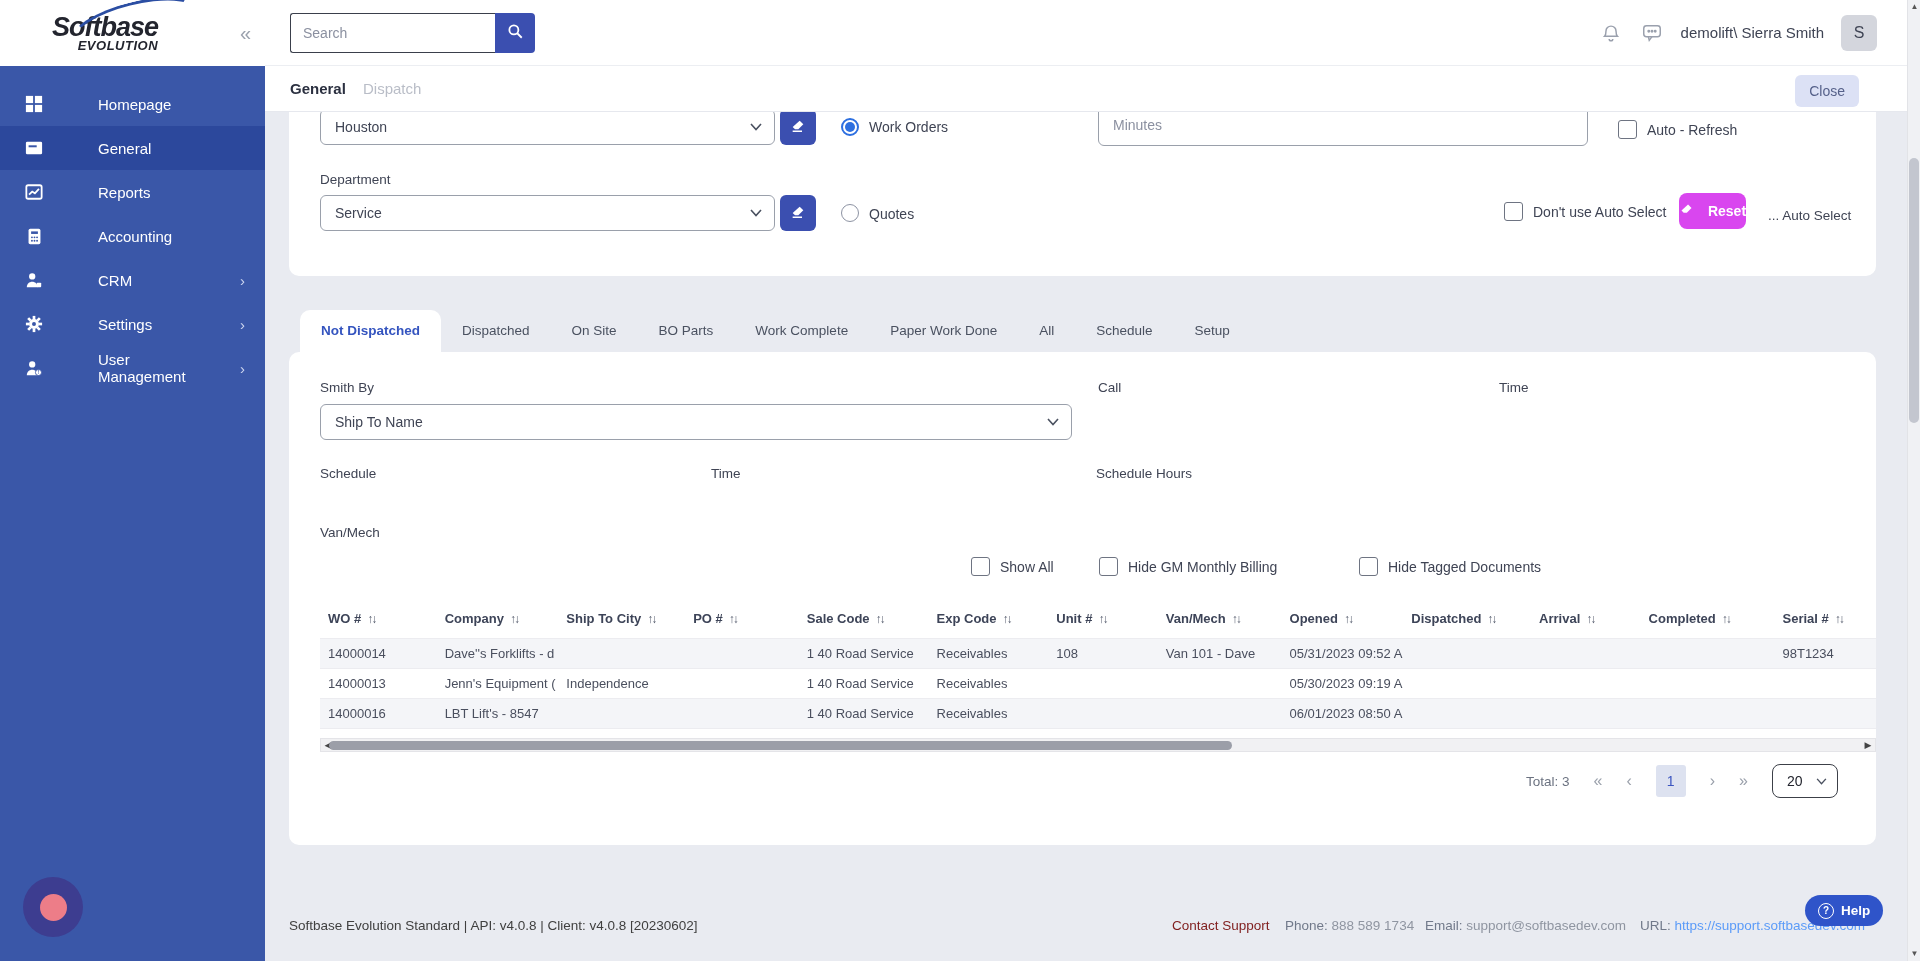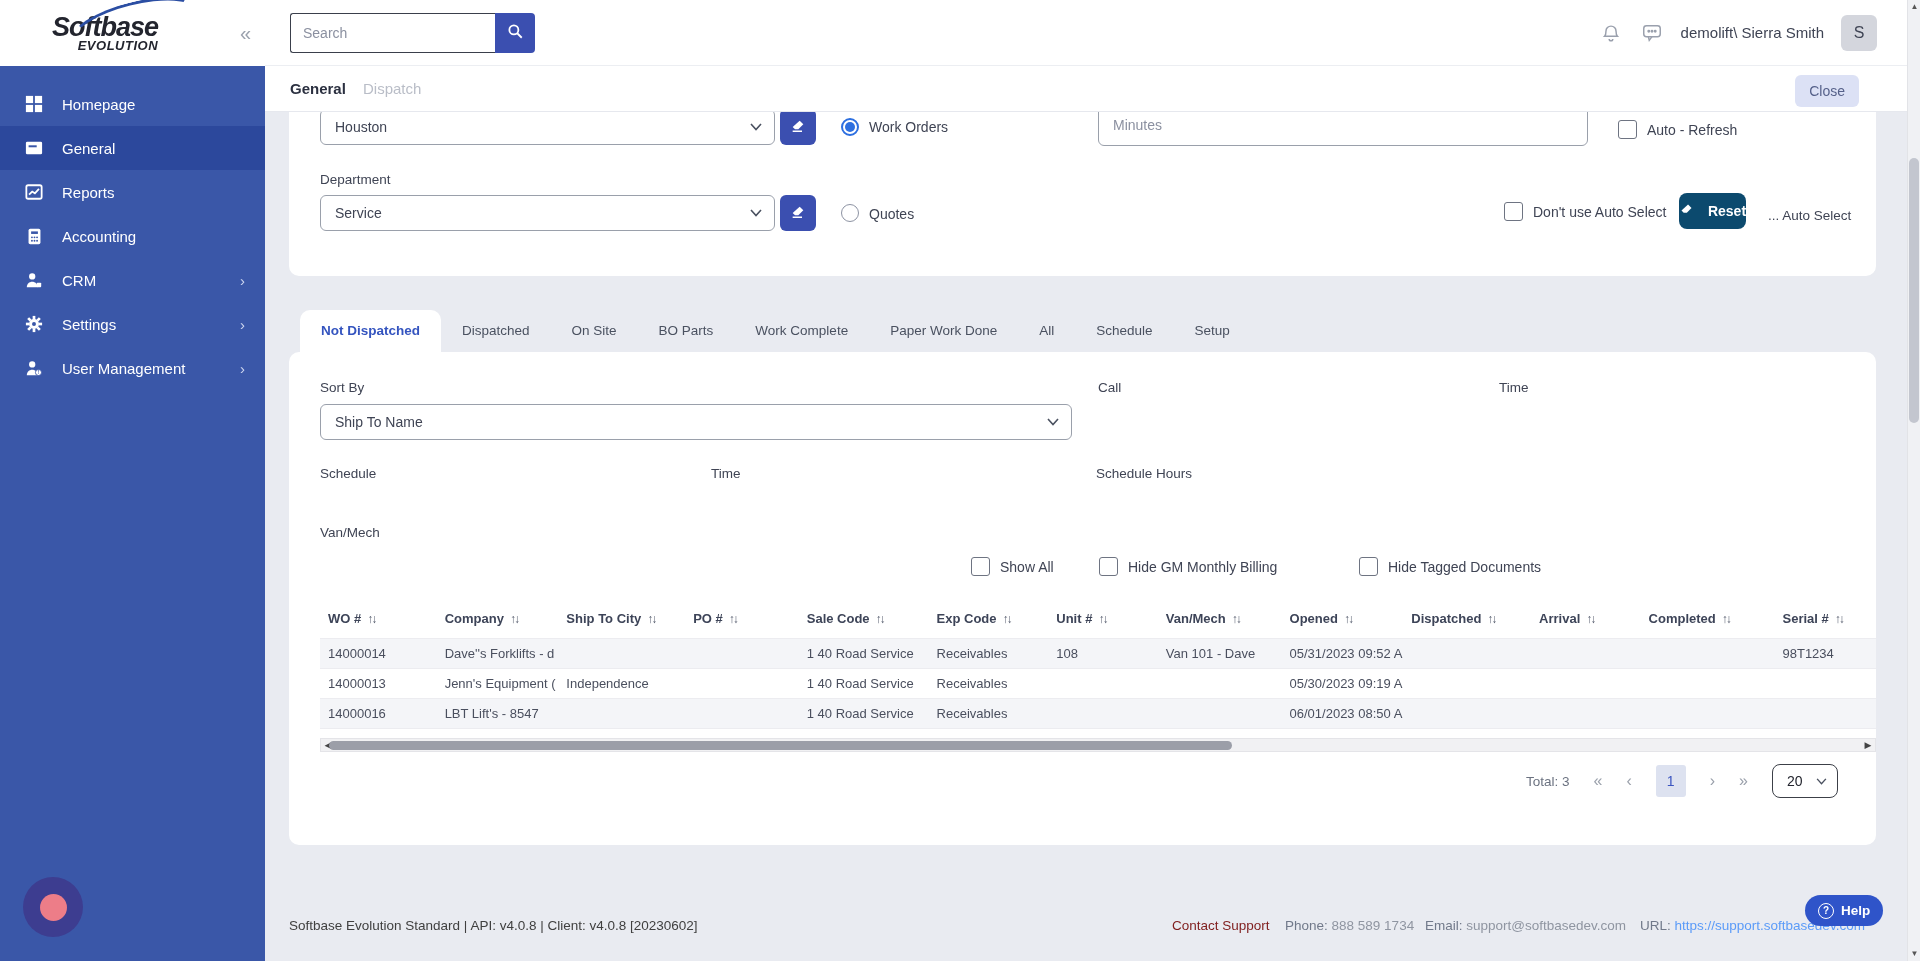--- a/index.html
+++ b/index.html
@@ -9,21 +9,21 @@
 
   
   .sidebar { position:absolute; left:0; top:0; width:265px; height:100%; background:#3a57a8; z-index:3; }
   .logo-strip { position:relative; height:66px; background:#ffffff; display:flex; align-items:center; }
   .logo { margin-left:52px; position:relative; line-height:1; }
   .logo .swoosh { position:absolute; left:18px; top:-12px; width:130px; height:46px; border:3px solid #2b4ea3; border-color:#2b4ea3 transparent transparent transparent; border-radius:50%; transform:rotate(-14deg); }
   .logo .nm { font-style:italic; font-weight:bold; font-size:27px; color:#23252e; letter-spacing:-1px; }
   .logo .sub { display:block; text-align:right; font-style:italic; font-weight:bold; font-size:13px; color:#23252e; letter-spacing:0.5px; margin-top:-2px; }
   .collapse-btn { position:absolute; right:14px; top:22px; color:#9aa1ad; font-size:20px; cursor:pointer; }
   .menu { padding-top:16px; }
-  .menu-item { height:44px; display:flex; align-items:center; padding:0 20px 0 24px; color:#fff; font-size:15px; cursor:pointer; }
+  .menu-item { height:44px; display:flex; align-items:center; padding:0 20px 0 24px; color:#fff; font-size:15px; cursor:pointer;gap:36px; }
   .menu-item.active { background:#2c489c; }
   .menu-item .mi-icon { width:20px; height:20px; margin-right:18px; display:flex; align-items:center; justify-content:center; }
   .menu-item .mi-label { flex:1; }
   .menu-item .mi-chevron { color:#cdd6ef; font-size:15px; }
   .fab { position:absolute; left:23px; top:877px; width:60px; height:60px; border-radius:50%; background:#3d3d90; display:flex; align-items:center; justify-content:center; z-index:5; }
   .fab .dot { width:27px; height:27px; border-radius:50%; background:#ed7d88; }
 
   
   .topbar { position:absolute; left:265px; top:0; right:0; height:66px; background:#fff; border-bottom:1px solid #eceef2; display:flex; align-items:center; z-index:2; }
   .search-wrap { display:flex; margin-left:25px; }
@@ -50,21 +50,21 @@
   .erase-btn { position:absolute; width:36px; height:36px; background:#3b4fb0; border:none; border-radius:6px; display:flex; align-items:center; justify-content:center; cursor:pointer; }
   .radio-row { position:absolute; display:flex; align-items:center; gap:10px; font-size:14px; cursor:pointer; }
   .radio { width:18px; height:18px; border-radius:50%; border:1.5px solid #8d93a3; background:#fff; position:relative; }
   .radio.checked { border:2px solid #2d6fe0; }
   .radio.checked::after { content:""; position:absolute; inset:2px; border-radius:50%; background:#2d6fe0; }
   .text-input { position:absolute; border:1px solid #9aa0ab; border-radius:6px; padding:0 14px; font-size:14px; color:#3f4454; outline:none; font-family:inherit; }
   .text-input::placeholder { color:#8b90a0; }
   .cb-row { position:absolute; display:flex; align-items:center; gap:10px; font-size:14px; cursor:pointer; }
   .cb { width:19px; height:19px; border:1.5px solid #6e7482; border-radius:3px; background:#fff; flex:none; }
   .field-label { position:absolute; font-size:13.5px; color:#3f4454; }
-  .reset-btn { position:absolute; left:1390px; top:81px; width:67px; height:36px; background:#0c4a6e; color:#fff; border:none; border-radius:8px; font-size:14px; font-weight:bold; display:flex; align-items:center; justify-content:center; gap:14px; cursor:pointer; font-family:inherit; }
+  .reset-btn { position:absolute; left:1390px; top:81px; width:67px; height:36px; background:#d946ef; color:#fff; border:none; border-radius:8px; font-size:14px; font-weight:bold; display:flex; align-items:center; justify-content:center; gap:14px; cursor:pointer; font-family:inherit; }
 
   
   .main-card { position:absolute; left:289px; top:310px; width:1587px; height:535px; }
   .status-tabs { position:absolute; left:11px; top:0; height:42px; display:flex; }
   .status-tab { padding:0 21px; line-height:42px; font-size:13.5px; color:#4a5160; cursor:pointer; white-space:nowrap; }
   .status-tab.active { background:#fff; border-radius:10px 10px 0 0; color:#3454bf; font-weight:bold; }
   .card-body { position:absolute; left:0; top:42px; right:0; bottom:0; background:#fff; border-radius:10px; }
 
   .sel.sortby { left:31px; top:52px; width:752px; }
   .lbl { position:absolute; font-size:13.5px; color:#3f4454; }
@@ -319,21 +319,21 @@
         <div class="status-tab">On Site</div>
         <div class="status-tab">BO Parts</div>
         <div class="status-tab">Work Complete</div>
         <div class="status-tab">Paper Work Done</div>
         <div class="status-tab">All</div>
         <div class="status-tab">Schedule</div>
         <div class="status-tab">Setup</div>
       </div>
     <div class="card-body">
 
-      <span class="lbl" style="left:31px; top:28px;">Sort By</span>
+      <span class="lbl" style="left:31px; top:28px;">Smith By</span>
       <span class="lbl" style="left:809px; top:28px;">Call</span>
       <span class="lbl" style="left:1210px; top:28px;">Time</span>
 
       <div class="sel sortby">
         <span>Ship To Name</span>
         <span class="chev">
             <svg viewBox="0 0 12 8" width="12" height="8" fill="none" stroke="#4a5160" stroke-width="1.6">
               <polyline points="1,1 6,6.5 11,1"></polyline>
             </svg>
           </span>

